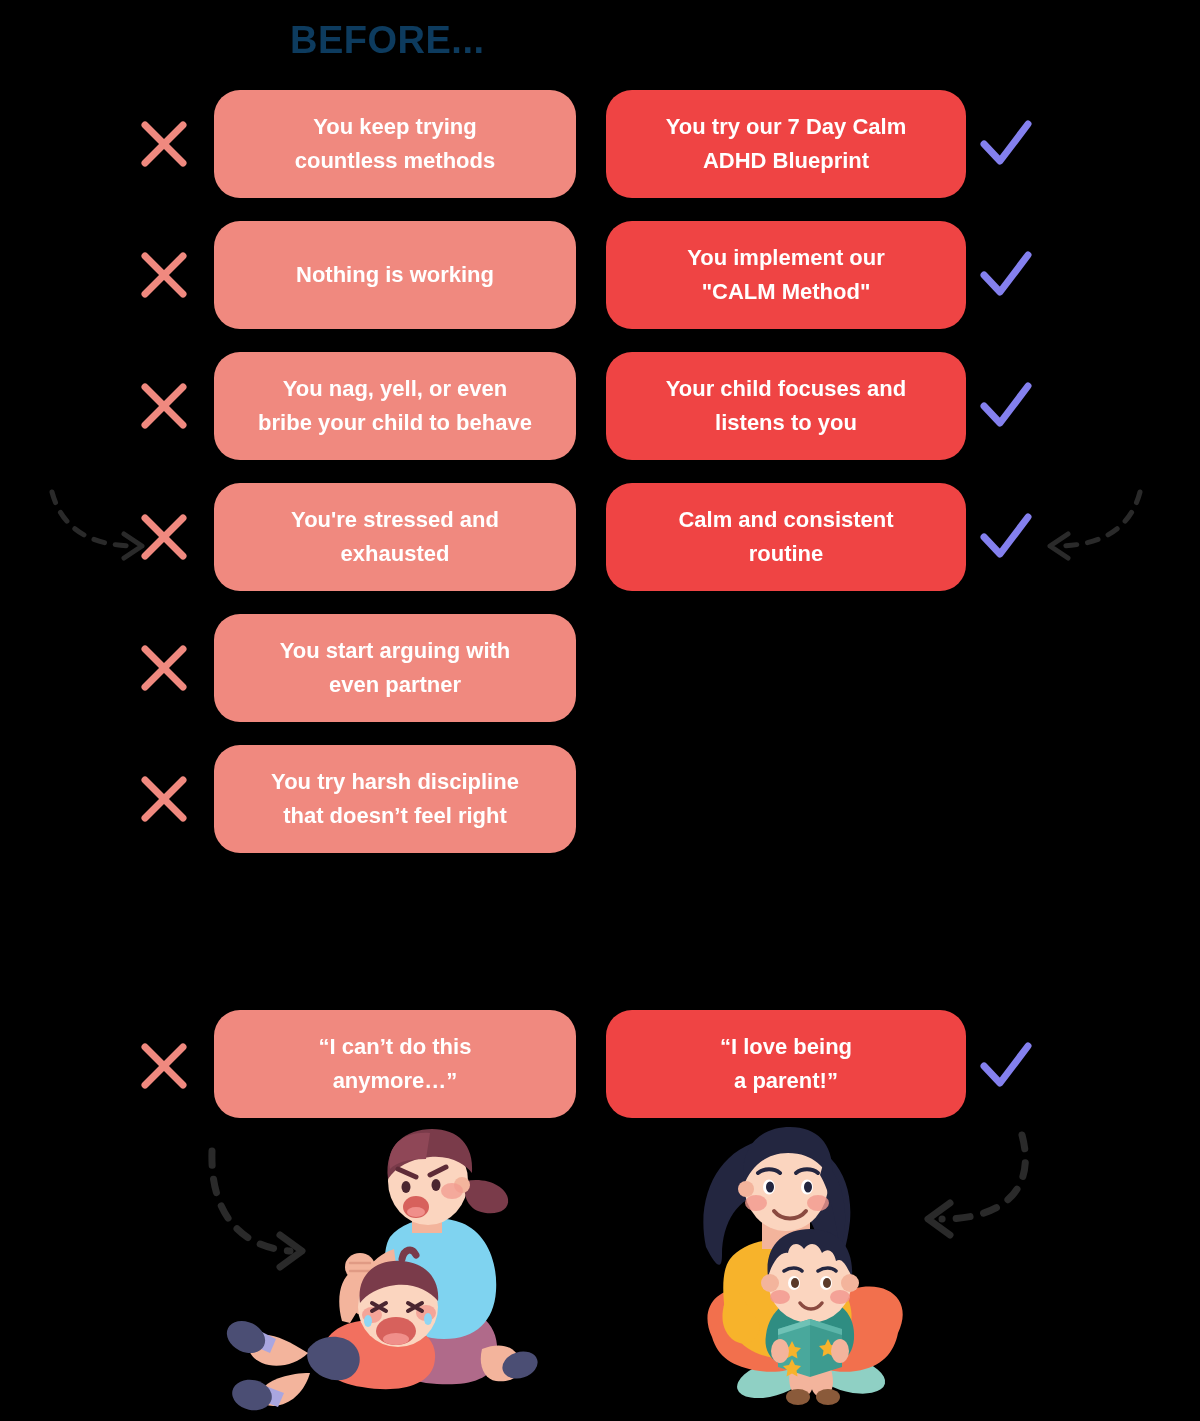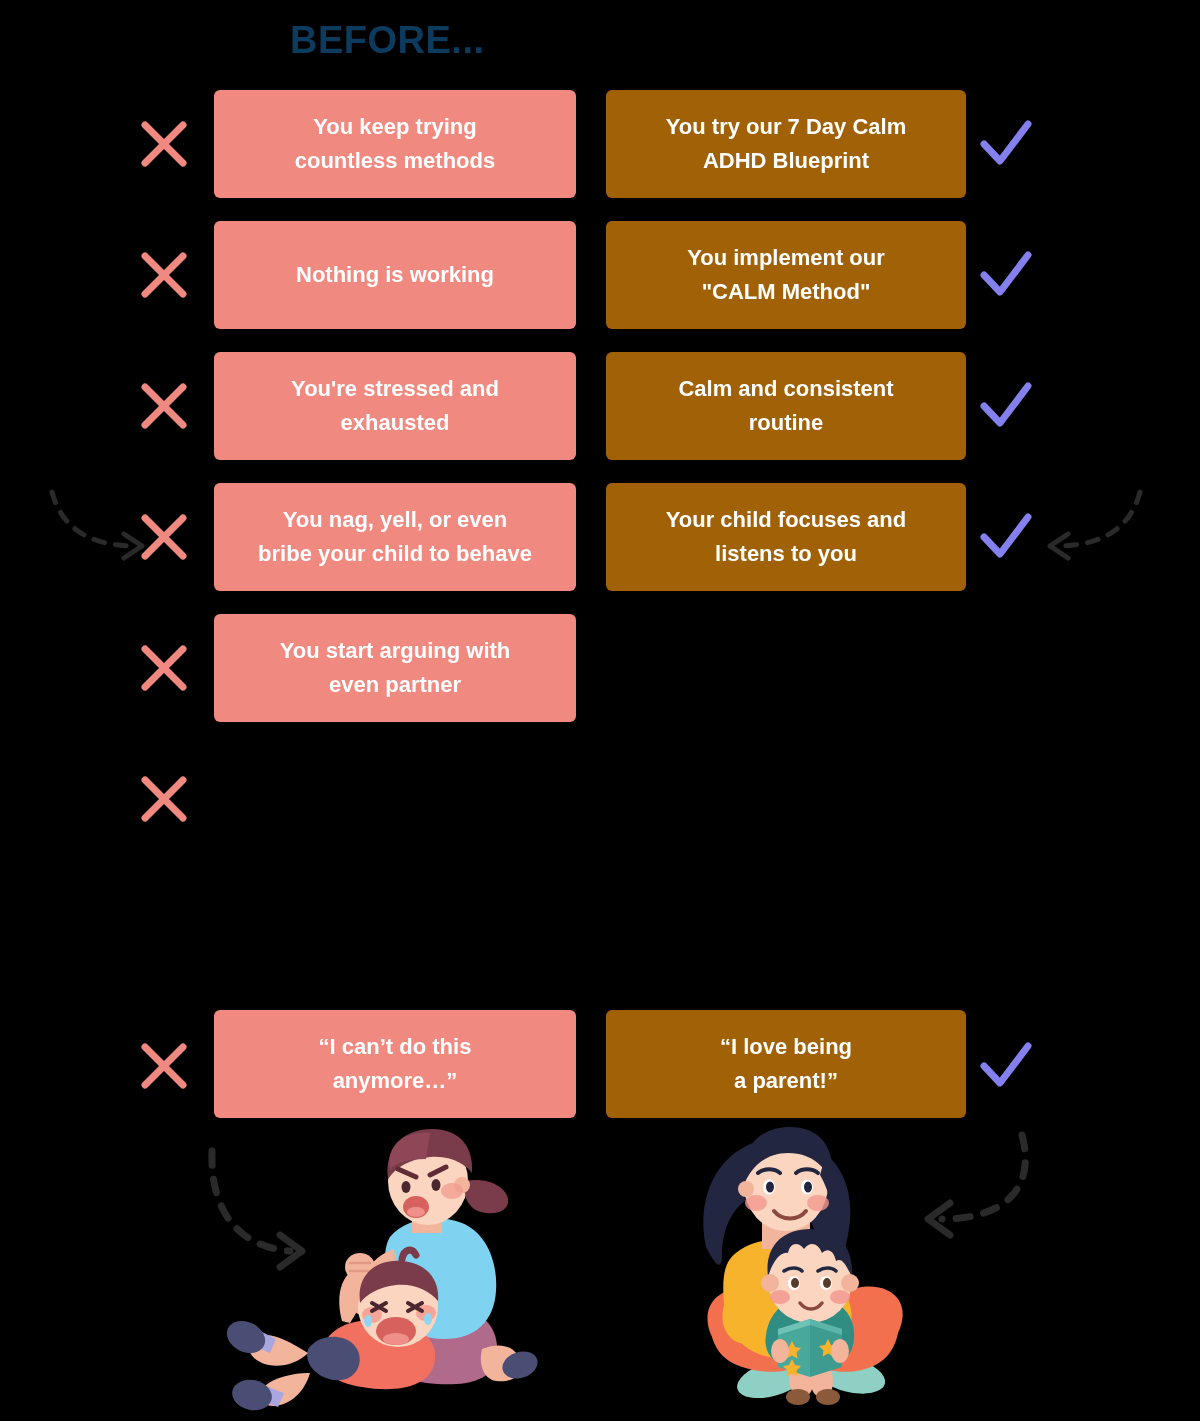--- a/index.html
+++ b/index.html
@@ -56,41 +56,41 @@
   }
   .marker.x-left   { left: 136px; }
   .marker.check-right { left: 978px; }
 
   .marker svg { display: block; width: 100%; height: 100%; }
 
   
   .card {
     position: absolute;
     height: 108px;
-    border-radius: 6px;
+    border-radius: 26px;
     display: flex;
     align-items: center;
     justify-content: center;
     text-align: center;
     padding: 6px 16px;
     color: #ffffff;
     font-size: 22px;
     font-weight: bold;
     line-height: 34px;
     white-space: pre-line;
   }
   .card.before-card {
     left: 214px;
     width: 362px;
     background: #f0897f;
   }
   .card.after-card {
     left: 606px;
     width: 360px;
-    background: #a16207;
+    background: #ef4444;
   }
 
   
   .quote-row {
     position: absolute;
     top: 1010px;
     left: 0;
     width: 972px;
     height: 110px;
   }
@@ -169,73 +169,75 @@
 
   <div class="row">
     <span class="marker x-left">
       <svg viewBox="0 0 56 56">
           <g stroke="#f0897f" stroke-width="7" stroke-linecap="round">
             <line x1="9" y1="9" x2="47" y2="47"></line>
             <line x1="47" y1="9" x2="9" y2="47"></line>
           </g>
         </svg>
     </span>
+    <div class="card before-card">You nag, yell, or even
+bribe your child to behave</div>
+    <div class="card after-card">Your child focuses and
+listens to you</div>
+    <span class="marker check-right">
+      <svg viewBox="0 0 56 56">
+          <polyline points="6,28 22,45 50,8" fill="none" stroke="#8480ee" stroke-width="7" stroke-linecap="round" stroke-linejoin="round"></polyline>
+        </svg>
+    </span>
+  </div>
+
+  <div class="row">
+    <span class="marker x-left">
+      <svg viewBox="0 0 56 56">
+          <g stroke="#f0897f" stroke-width="7" stroke-linecap="round">
+            <line x1="9" y1="9" x2="47" y2="47"></line>
+            <line x1="47" y1="9" x2="9" y2="47"></line>
+          </g>
+        </svg>
+    </span>
     <div class="card before-card">You're stressed and
 exhausted</div>
     <div class="card after-card">Calm and consistent
 routine</div>
     <span class="marker check-right">
       <svg viewBox="0 0 56 56">
           <polyline points="6,28 22,45 50,8" fill="none" stroke="#8480ee" stroke-width="7" stroke-linecap="round" stroke-linejoin="round"></polyline>
         </svg>
     </span>
   </div>
 
   <div class="row">
     <span class="marker x-left">
       <svg viewBox="0 0 56 56">
           <g stroke="#f0897f" stroke-width="7" stroke-linecap="round">
             <line x1="9" y1="9" x2="47" y2="47"></line>
             <line x1="47" y1="9" x2="9" y2="47"></line>
           </g>
         </svg>
     </span>
-    <div class="card before-card">You nag, yell, or even
-bribe your child to behave</div>
-    <div class="card after-card">Your child focuses and
-listens to you</div>
-    <span class="marker check-right">
-      <svg viewBox="0 0 56 56">
-          <polyline points="6,28 22,45 50,8" fill="none" stroke="#8480ee" stroke-width="7" stroke-linecap="round" stroke-linejoin="round"></polyline>
-        </svg>
-    </span>
-  </div>
-
-  <div class="row">
-    <span class="marker x-left">
-      <svg viewBox="0 0 56 56">
-          <g stroke="#f0897f" stroke-width="7" stroke-linecap="round">
-            <line x1="9" y1="9" x2="47" y2="47"></line>
-            <line x1="47" y1="9" x2="9" y2="47"></line>
-          </g>
-        </svg>
-    </span>
     <div class="card before-card">You start arguing with
 even partner</div>
   </div>
 
   <div class="row">
     <span class="marker x-left">
       <svg viewBox="0 0 56 56">
           <g stroke="#f0897f" stroke-width="7" stroke-linecap="round">
             <line x1="9" y1="9" x2="47" y2="47"></line>
             <line x1="47" y1="9" x2="9" y2="47"></line>
           </g>
         </svg>
     </span>
+    <div class="card before-card">You try harsh  discipline
+that doesn’t feel right</div>
   </div>
 
 </div>
 
 <div class="arrow mid-left">
   <svg width="120" height="80" viewBox="0 0 120 80">
     <path d="M8 6 C 18 44, 48 60, 92 60" fill="none" stroke="#2a2a2a" stroke-width="5" stroke-linecap="round" stroke-dasharray="11 11"></path>
     <path d="M80 48 L98 60 L80 72" fill="none" stroke="#2a2a2a" stroke-width="5" stroke-linecap="round" stroke-linejoin="round"></path>
   </svg>
 </div>

